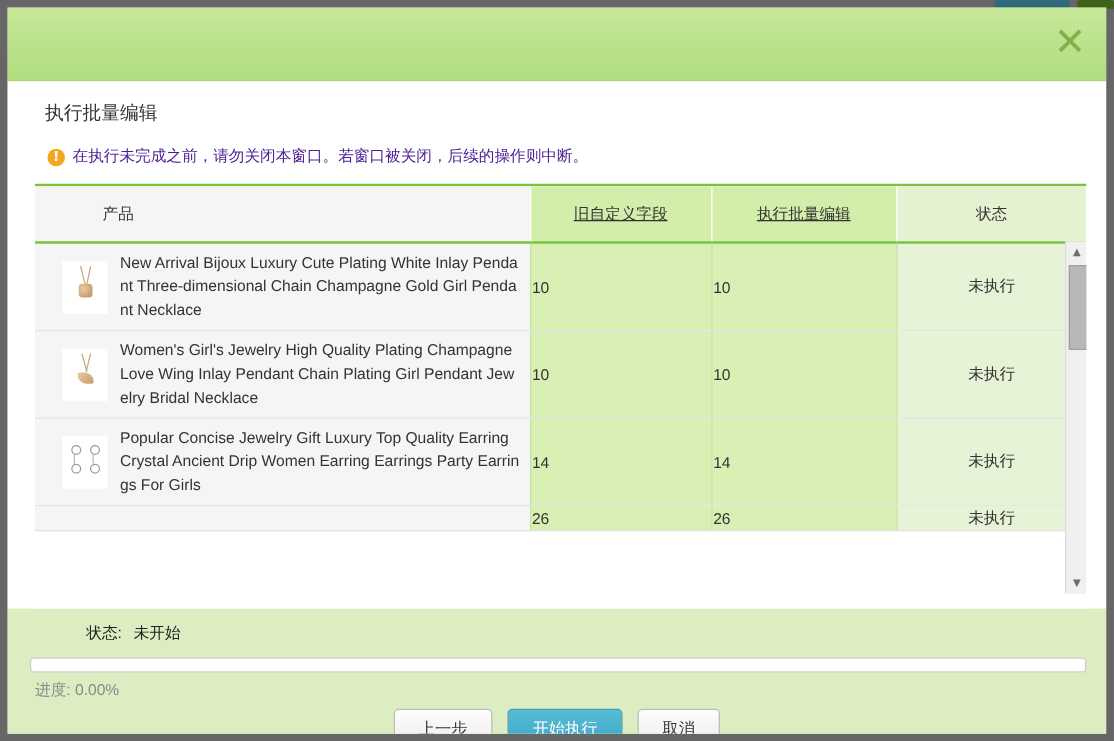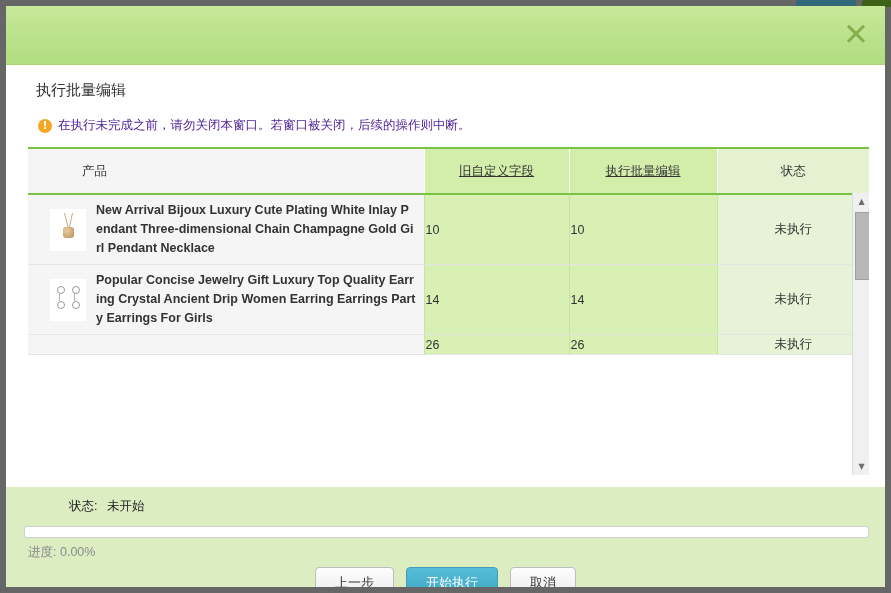--- a/index.html
+++ b/index.html
@@ -195,21 +195,20 @@
     margin-right: 10px;
     background: #ffffff;
     position: relative;
     overflow: hidden;
   }
   .prod-title {
     font-size: 12.5px;
     line-height: 19px;
     color: #333333;
     word-break: break-all;
-    font-weight: bold;
   }
 
   
   .jw { position: absolute; }
   .jw-chain {
     width: 1px; height: 15px; background: #c9a887;
     top: 4px; left: 50%;
     transform-origin: top;
   }
   .jw-pend {
@@ -374,20 +373,35 @@
                 </div>
                 <div class="prod-title">New Arrival Bijoux Luxury Cute Plating White Inlay Pendant Three-dimensional Chain Champagne Gold Girl Pendant Necklace</div>
               </div>
             </td>
             <td class="t-old">10</td>
             <td class="t-new">10</td>
             <td class="t-status">未执行</td>
           </tr>
 
 
+          <tr>
+            <td class="t-prod">
+              <div class="prod-cell">
+                <div class="thumb">
+                  <div class="jw jw-chain" style="left:15px; transform:rotate(-16deg);"></div>
+                  <div class="jw jw-chain" style="left:22px; transform:rotate(14deg);"></div>
+                  <div class="jw" style="top:19px; left:12px; width:13px; height:9px; background:linear-gradient(135deg,#e9cda2,#c79a68); border-radius:2px 8px 2px 8px;"></div>
+                </div>
+                <div class="prod-title">Women's Girl's Jewelry High Quality Plating Champagne Love Wing Inlay Pendant Chain Plating Girl Pendant Jewelry Bridal Necklace</div>
+              </div>
+            </td>
+            <td class="t-old">10</td>
+            <td class="t-new">10</td>
+            <td class="t-status">未执行</td>
+          </tr>
 
           <tr>
             <td class="t-prod">
               <div class="prod-cell">
                 <div class="thumb">
                   <div class="jw jw-drop" style="top:7px; left:7px;"></div>
                   <div class="jw jw-drop" style="top:7px; left:22px;"></div>
                   <div class="jw" style="top:14px; left:9px; width:1px; height:8px; background:#b5b5b5;"></div>
                   <div class="jw" style="top:14px; left:24px; width:1px; height:8px; background:#b5b5b5;"></div>
                   <div class="jw jw-drop" style="top:22px; left:7px;"></div>

